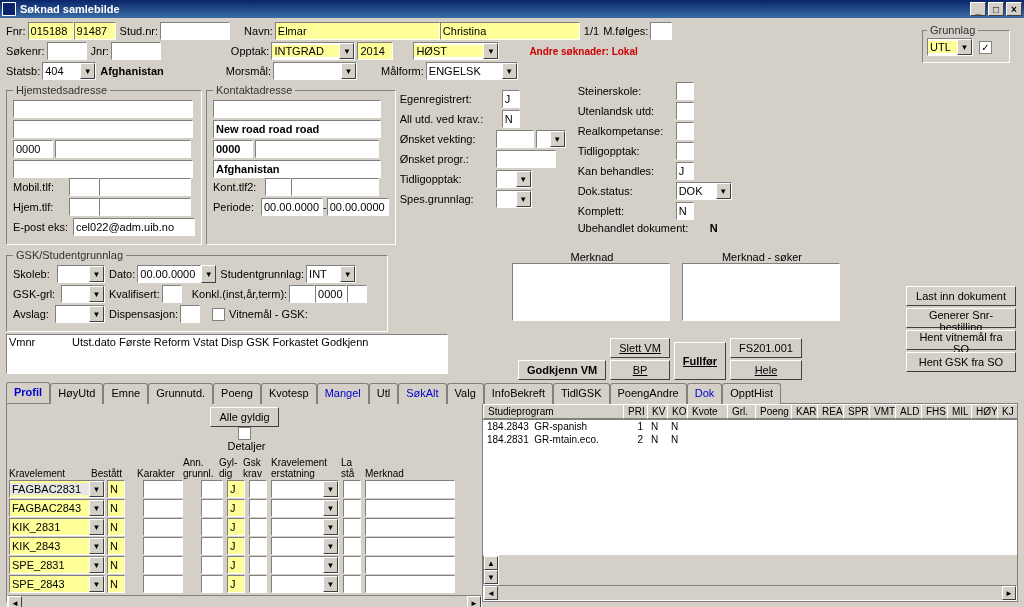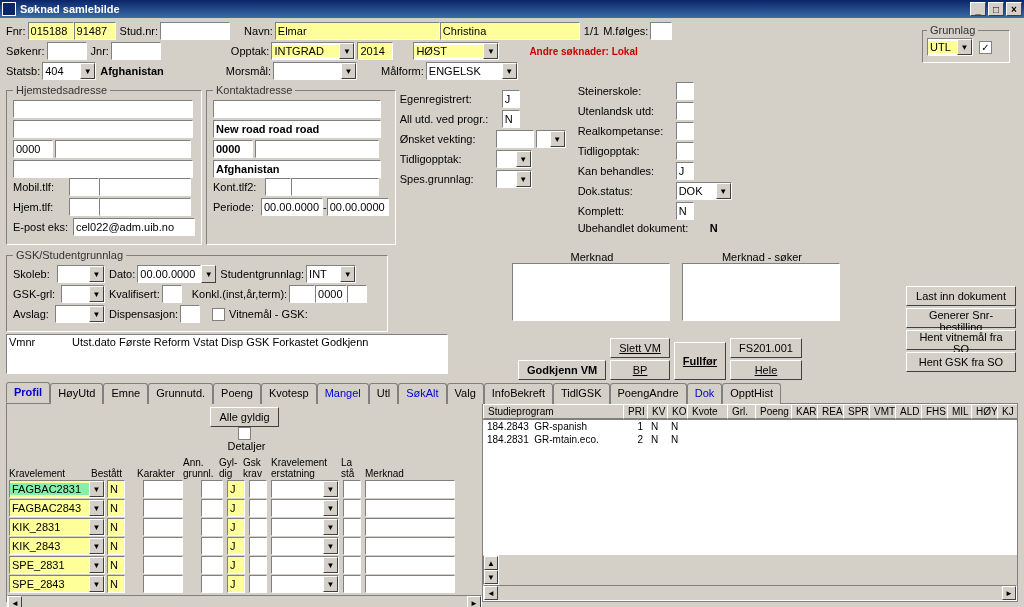--- a/index.html
+++ b/index.html
@@ -192,30 +192,34 @@
             <input class="fld" style="width: 62px;" value="00.00.0000">
           </div>
       </fieldset>
 
       <div style="width:178px; padding-top:8px;">
         <div class="row">
             <span class="lbl" style="width:100px">Egenregistrert:</span>
             <input class="fld" style="width: 18px;" value="J">
           </div>
         <div class="row">
-            <span class="lbl" style="width:100px">All utd. ved progr.:</span>
+            <span class="lbl" style="width:100px">All utd. ved krav.:</span>
             <input class="fld" style="width: 18px;" value="N">
           </div>
         <div class="row">
             <span class="lbl" style="width:94px">Ønsket vekting:</span>
             <input class="fld" style="width: 38px;">
             <div class="select" style="width:30px;margin-left:2px;">
               <span></span>
               <div class="dd">▼</div>
             </div>
+          </div>
+        <div class="row">
+            <span class="lbl" style="width:94px">Ønsket progr.:</span>
+            <input class="fld" style="width: 60px;">
           </div>
         <div class="row">
             <span class="lbl" style="width:94px">Tidligopptak:</span>
             <div class="select" style="width:36px">
               <span></span>
               <div class="dd">▼</div>
             </div>
           </div>
         <div class="row">
             <span class="lbl" style="width:94px">Spes.grunnlag:</span>
@@ -385,21 +389,21 @@
 krav</div>
           <div style="width:70px">Kravelement
 erstatning</div>
           <div style="width:24px">La
 stå</div>
           <div style="width:60px">Merknad</div>
         </div>
         <div id="left-rows" style="padding:1px 2px;">
             <div class="row" style="gap: 0px; margin-bottom: 1px;">
               <div class="select yellow" style="width:96px">
-                <span style="background:#86efac">FAGBAC2831</span>
+                <span style="background:#e5e5e5">FAGBAC2831</span>
                 <div class="dd">▼</div>
               </div>
               <input class="fld yellow" style="width: 18px; margin-left: 2px;" value="N">
               <input class="fld" style="width: 40px; margin-left: 18px;">
               <input class="fld" style="width: 22px; margin-left: 18px;">
               <input class="fld yellow" style="width: 18px; margin-left: 4px;" value="J">
               <input class="fld" style="width: 18px; margin-left: 4px;">
               <div class="select" style="width:68px;margin-left:4px">
                 <span></span>
                 <div class="dd">▼</div>

